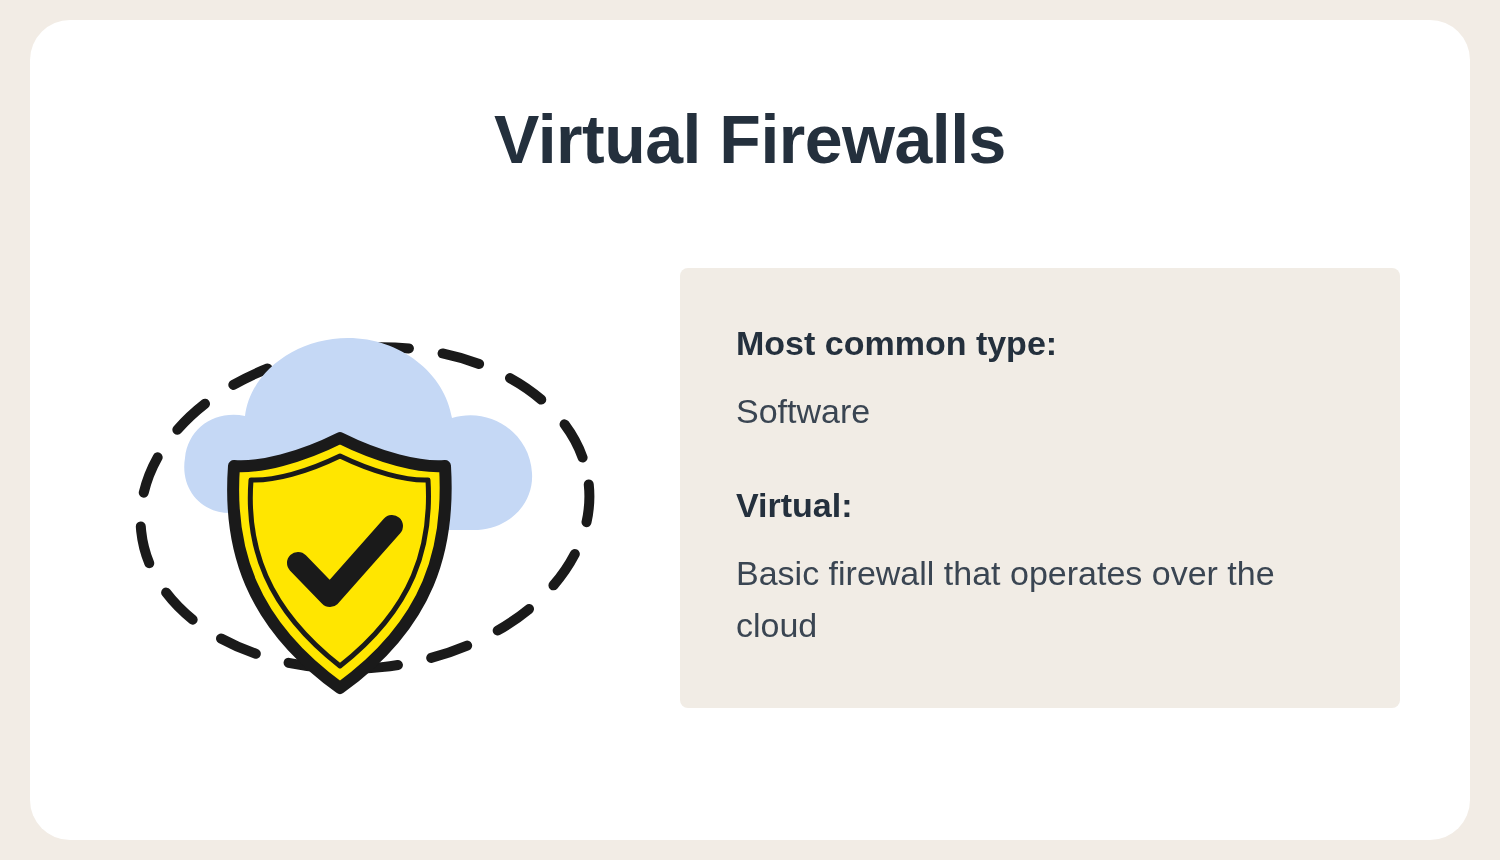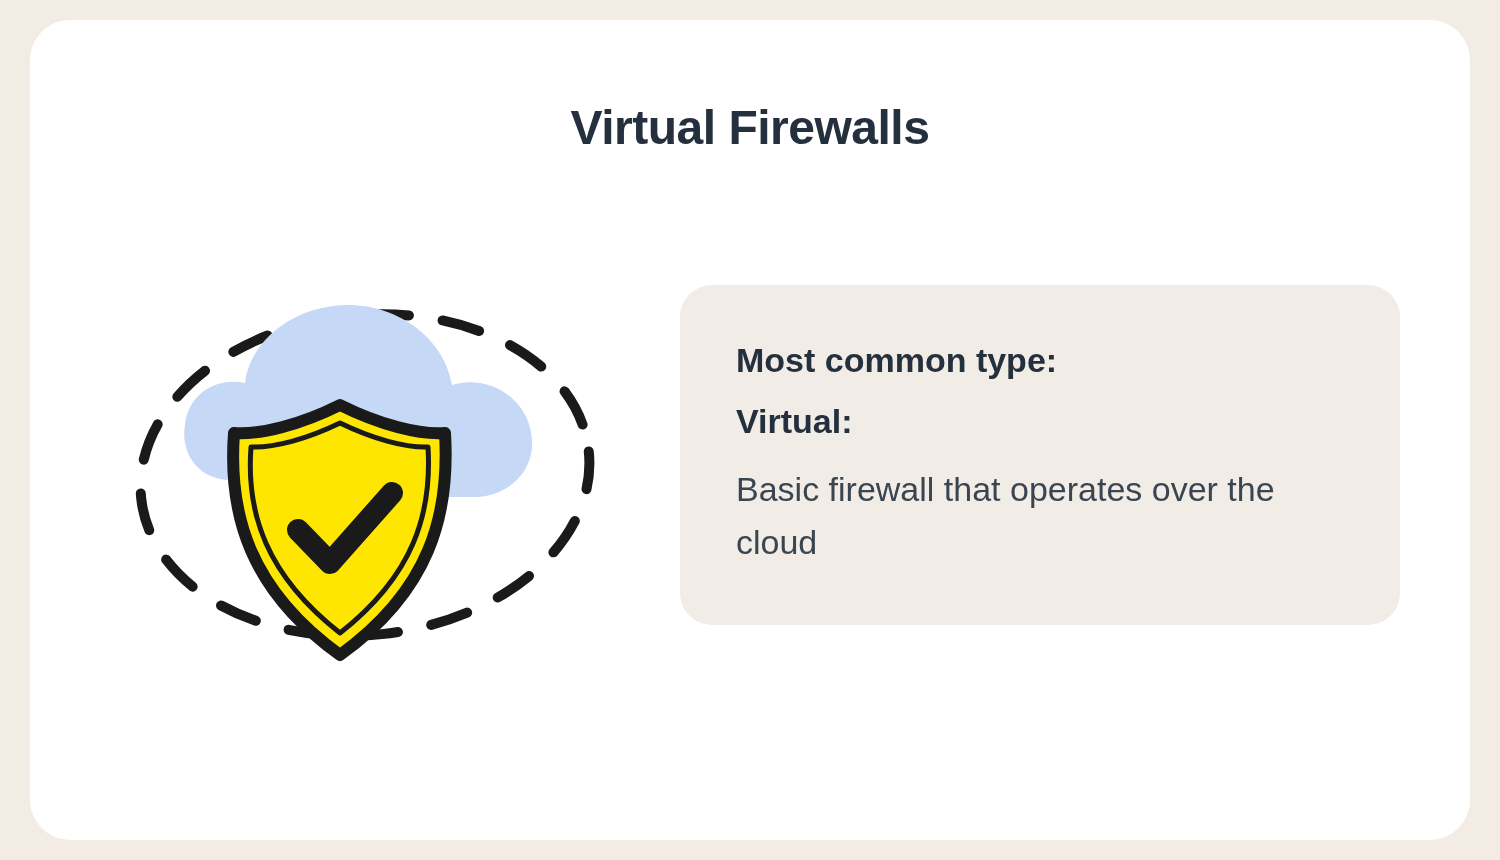--- a/index.html
+++ b/index.html
@@ -13,21 +13,21 @@
   }
   .card {
     width: 1440px;
     height: 820px;
     background: #ffffff;
     border-radius: 40px;
     padding: 60px 70px 60px 70px;
     position: relative;
   }
   .title {
-    font-size: 48px;
+    font-size: 68px;
     font-weight: 800;
     color: #24303d;
     text-align: center;
     margin-top: 20px;
     letter-spacing: -0.5px;
   }
   .content {
     display: flex;
     align-items: center;
     margin-top: 90px;
@@ -37,21 +37,21 @@
     width: 520px;
     height: 420px;
     flex-shrink: 0;
     display: flex;
     align-items: center;
     justify-content: center;
   }
   .info-box {
     flex: 1;
     background: #f1ece5;
-    border-radius: 32px;
+    border-radius: 8px;
     padding: 56px 56px 56px 56px;
   }
   .info-label {
     font-size: 34px;
     font-weight: 700;
     color: #24303d;
     margin-bottom: 22px;
   }
   .info-value {
     font-size: 34px;
@@ -100,18 +100,19 @@
                    C 166 320 146 258 151 192
                    C 174 193 207 184 240 168 Z" fill="none" stroke="#1a1a1a" stroke-width="5" stroke-linejoin="round"></path>
 
           <path d="M 198 275 L 230 308 L 292 238" fill="none" stroke="#1a1a1a" stroke-width="22" stroke-linecap="round" stroke-linejoin="round"></path>
         </g>
       </svg>
     </div>
 
     <div class="info-box">
       <div class="info-label">Most common type:</div>
+      <div class="info-value">Software</div>
       <div class="info-label">Virtual:</div>
       <div class="info-value">Basic firewall that operates over the cloud</div>
     </div>
 
   </div>
 </div>
 
 </body></html>

